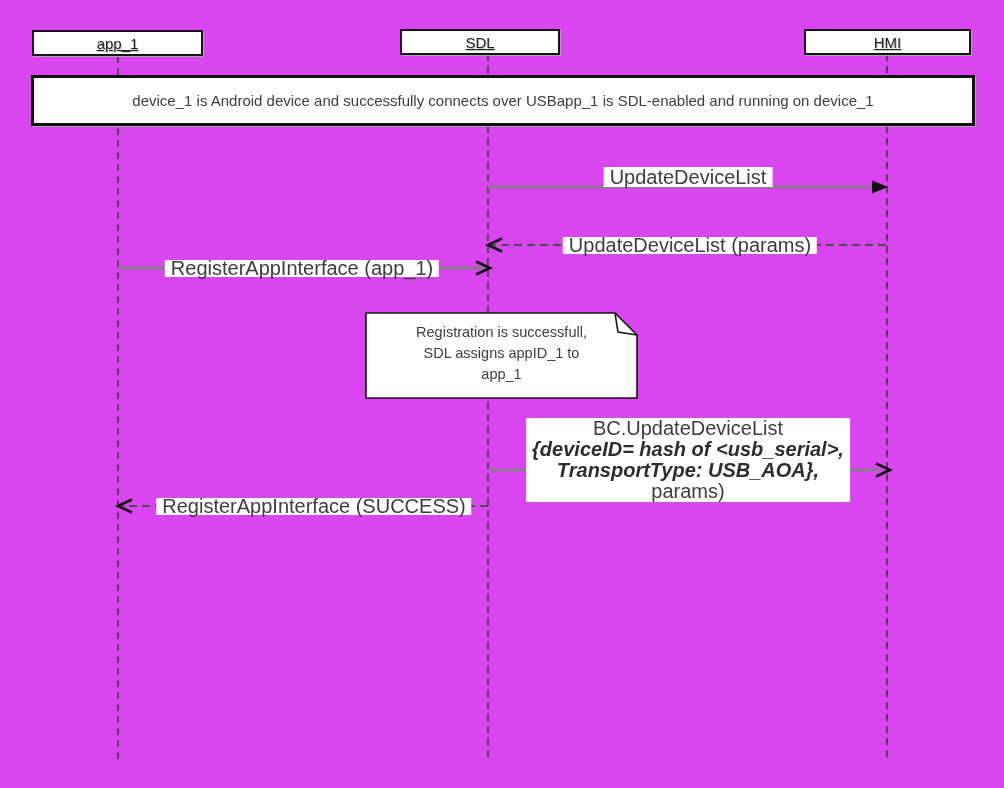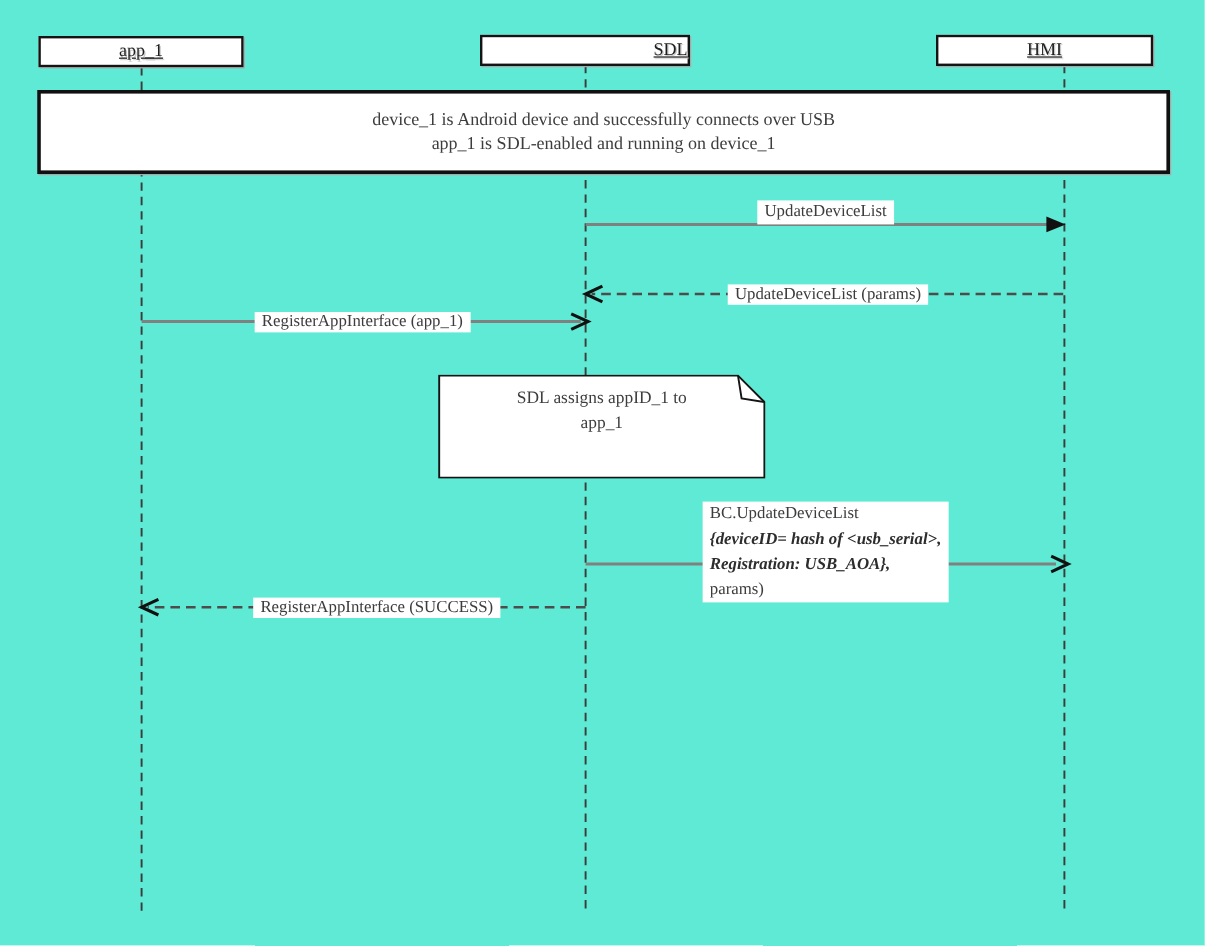--- a/index.html
+++ b/index.html
@@ -1,21 +1,21 @@
 <!DOCTYPE html>
 <html><head>
 <meta charset="utf-8">
 <style>
   html, body { margin: 0; padding: 0; background: #ffffff; }
   .canvas {
     position: relative;
     width: 1004px;
     height: 788px;
-    background: #5eead4;
-    font-family: Liberation Serif, serif;
+    background: #d946ef;
+    font-family: Liberation Sans, sans-serif;
     overflow: hidden;
   }
   svg.layer {
     position: absolute;
     left: 0; top: 0;
     width: 1004px; height: 788px;
     pointer-events: none;
   }
   .layer-lifelines { z-index: 1; }
   .layer-messages  { z-index: 3; }
@@ -35,27 +35,27 @@
   .actor-label {
     font-size: 15px;
     color: #1f1f1f;
     text-decoration: underline;
     text-shadow: 1px 1px 0 #c9c9c9;
   }
 
   .precond {
     position: absolute;
     left: 31px; top: 75px;
-    width: 944px; height: 70px;
+    width: 944px; height: 51px;
     box-sizing: border-box;
     border: 3px solid #111111;
     background: #ffffff;
     box-shadow: 1px 1px 0 #a8a8a8;
     display: flex;
-    flex-direction: column;
+    flex-direction: row;
     align-items: center;
     justify-content: center;
     z-index: 2;
     text-align: center;
   }
   .precond div {
     font-size: 15px;
     line-height: 20px;
     color: #3d3d3d;
     white-space: nowrap;
@@ -80,22 +80,22 @@
     line-height: 21px;
     color: #3d3d3d;
     white-space: nowrap;
   }
 
   .msg-label {
     position: absolute;
     transform: translateX(-50%);
     background: #ffffff;
     padding: 0 6px;
-    text-align: left;
-    font-size: 14px;
+    text-align: center;
+    font-size: 20px;
     line-height: 17px;
     color: #3d3d3d;
     white-space: nowrap;
     z-index: 4;
   }
   .msg-label.two-line div  { line-height: 20px; }
   .msg-label.five-line div { line-height: 21px; }
   .msg-label .bi, .msg-label div.bi {
     font-weight: bold;
     font-style: italic;
@@ -109,38 +109,39 @@
 
   <svg class="layer layer-lifelines" viewBox="0 0 1004 788">
     <line x1="118" y1="56" x2="118" y2="760" stroke="#3c3c3c" stroke-width="1.6" stroke-dasharray="7 5"></line>
     <line x1="488" y1="54" x2="488" y2="760" stroke="#3c3c3c" stroke-width="1.6" stroke-dasharray="7 5"></line>
     <line x1="887" y1="54" x2="887" y2="760" stroke="#3c3c3c" stroke-width="1.6" stroke-dasharray="7 5"></line>
   </svg>
 
   <div class="actor" style="left:32px; top:30px; width:171px;">
     <span class="actor-label">app_1</span>
   </div>
-  <div class="actor" style="left:400px; top:29px; width:175px;justify-content:flex-end;">
+  <div class="actor" style="left:400px; top:29px; width:160px;">
     <span class="actor-label">SDL</span>
   </div>
-  <div class="actor" style="left:780px; top:29px; width:181px;">
+  <div class="actor" style="left:804px; top:29px; width:167px;">
     <span class="actor-label">HMI</span>
   </div>
 
   <div class="precond">
     <div>device_1 is Android device and successfully connects over USB</div>
     <div>app_1 is SDL-enabled and running on device_1</div>
   </div>
 
   <div class="note">
     <svg width="273" height="87" viewBox="0 0 273 87">
       <path d="M1,1 H250 L272,23 V86 H1 Z" fill="#ffffff" stroke="#141414" stroke-width="1.6"></path>
       <path d="M250,1 L253,20 L272,23" fill="none" stroke="#141414" stroke-width="1.6"></path>
     </svg>
     <div class="note-text">
+      <div>Registration is successfull,</div>
       <div>SDL assigns appID_1 to</div>
       <div>app_1</div>
     </div>
   </div>
 
   <svg class="layer layer-messages" viewBox="0 0 1004 788">
 
     <line x1="488" y1="187" x2="873" y2="187" stroke="#808080" stroke-width="2.5"></line>
     <polygon points="872,180.5 888,187 872,193.5" fill="#111111"></polygon>
 
@@ -161,19 +162,19 @@
     <div>UpdateDeviceList</div>
   </div>
 
   <div class="msg-label" style="left:690px; top:237px;">UpdateDeviceList (params)</div>
 
   <div class="msg-label" style="left:302px; top:260px;">RegisterAppInterface (app_1)</div>
 
   <div class="msg-label five-line" style="left:688px; top:418px;">
     <div>BC.UpdateDeviceList</div>
     <div class="bi">{deviceID= hash of &lt;usb_serial&gt;,</div>
-    <div class="bi">Registration: USB_AOA},</div>
+    <div class="bi">TransportType: USB_AOA},</div>
     <div>params)</div>
   </div>
 
   <div class="msg-label" style="left:302px; top:498px;margin-left:12px;">RegisterAppInterface (SUCCESS)</div>
 
 </div>
 
 </body></html>

